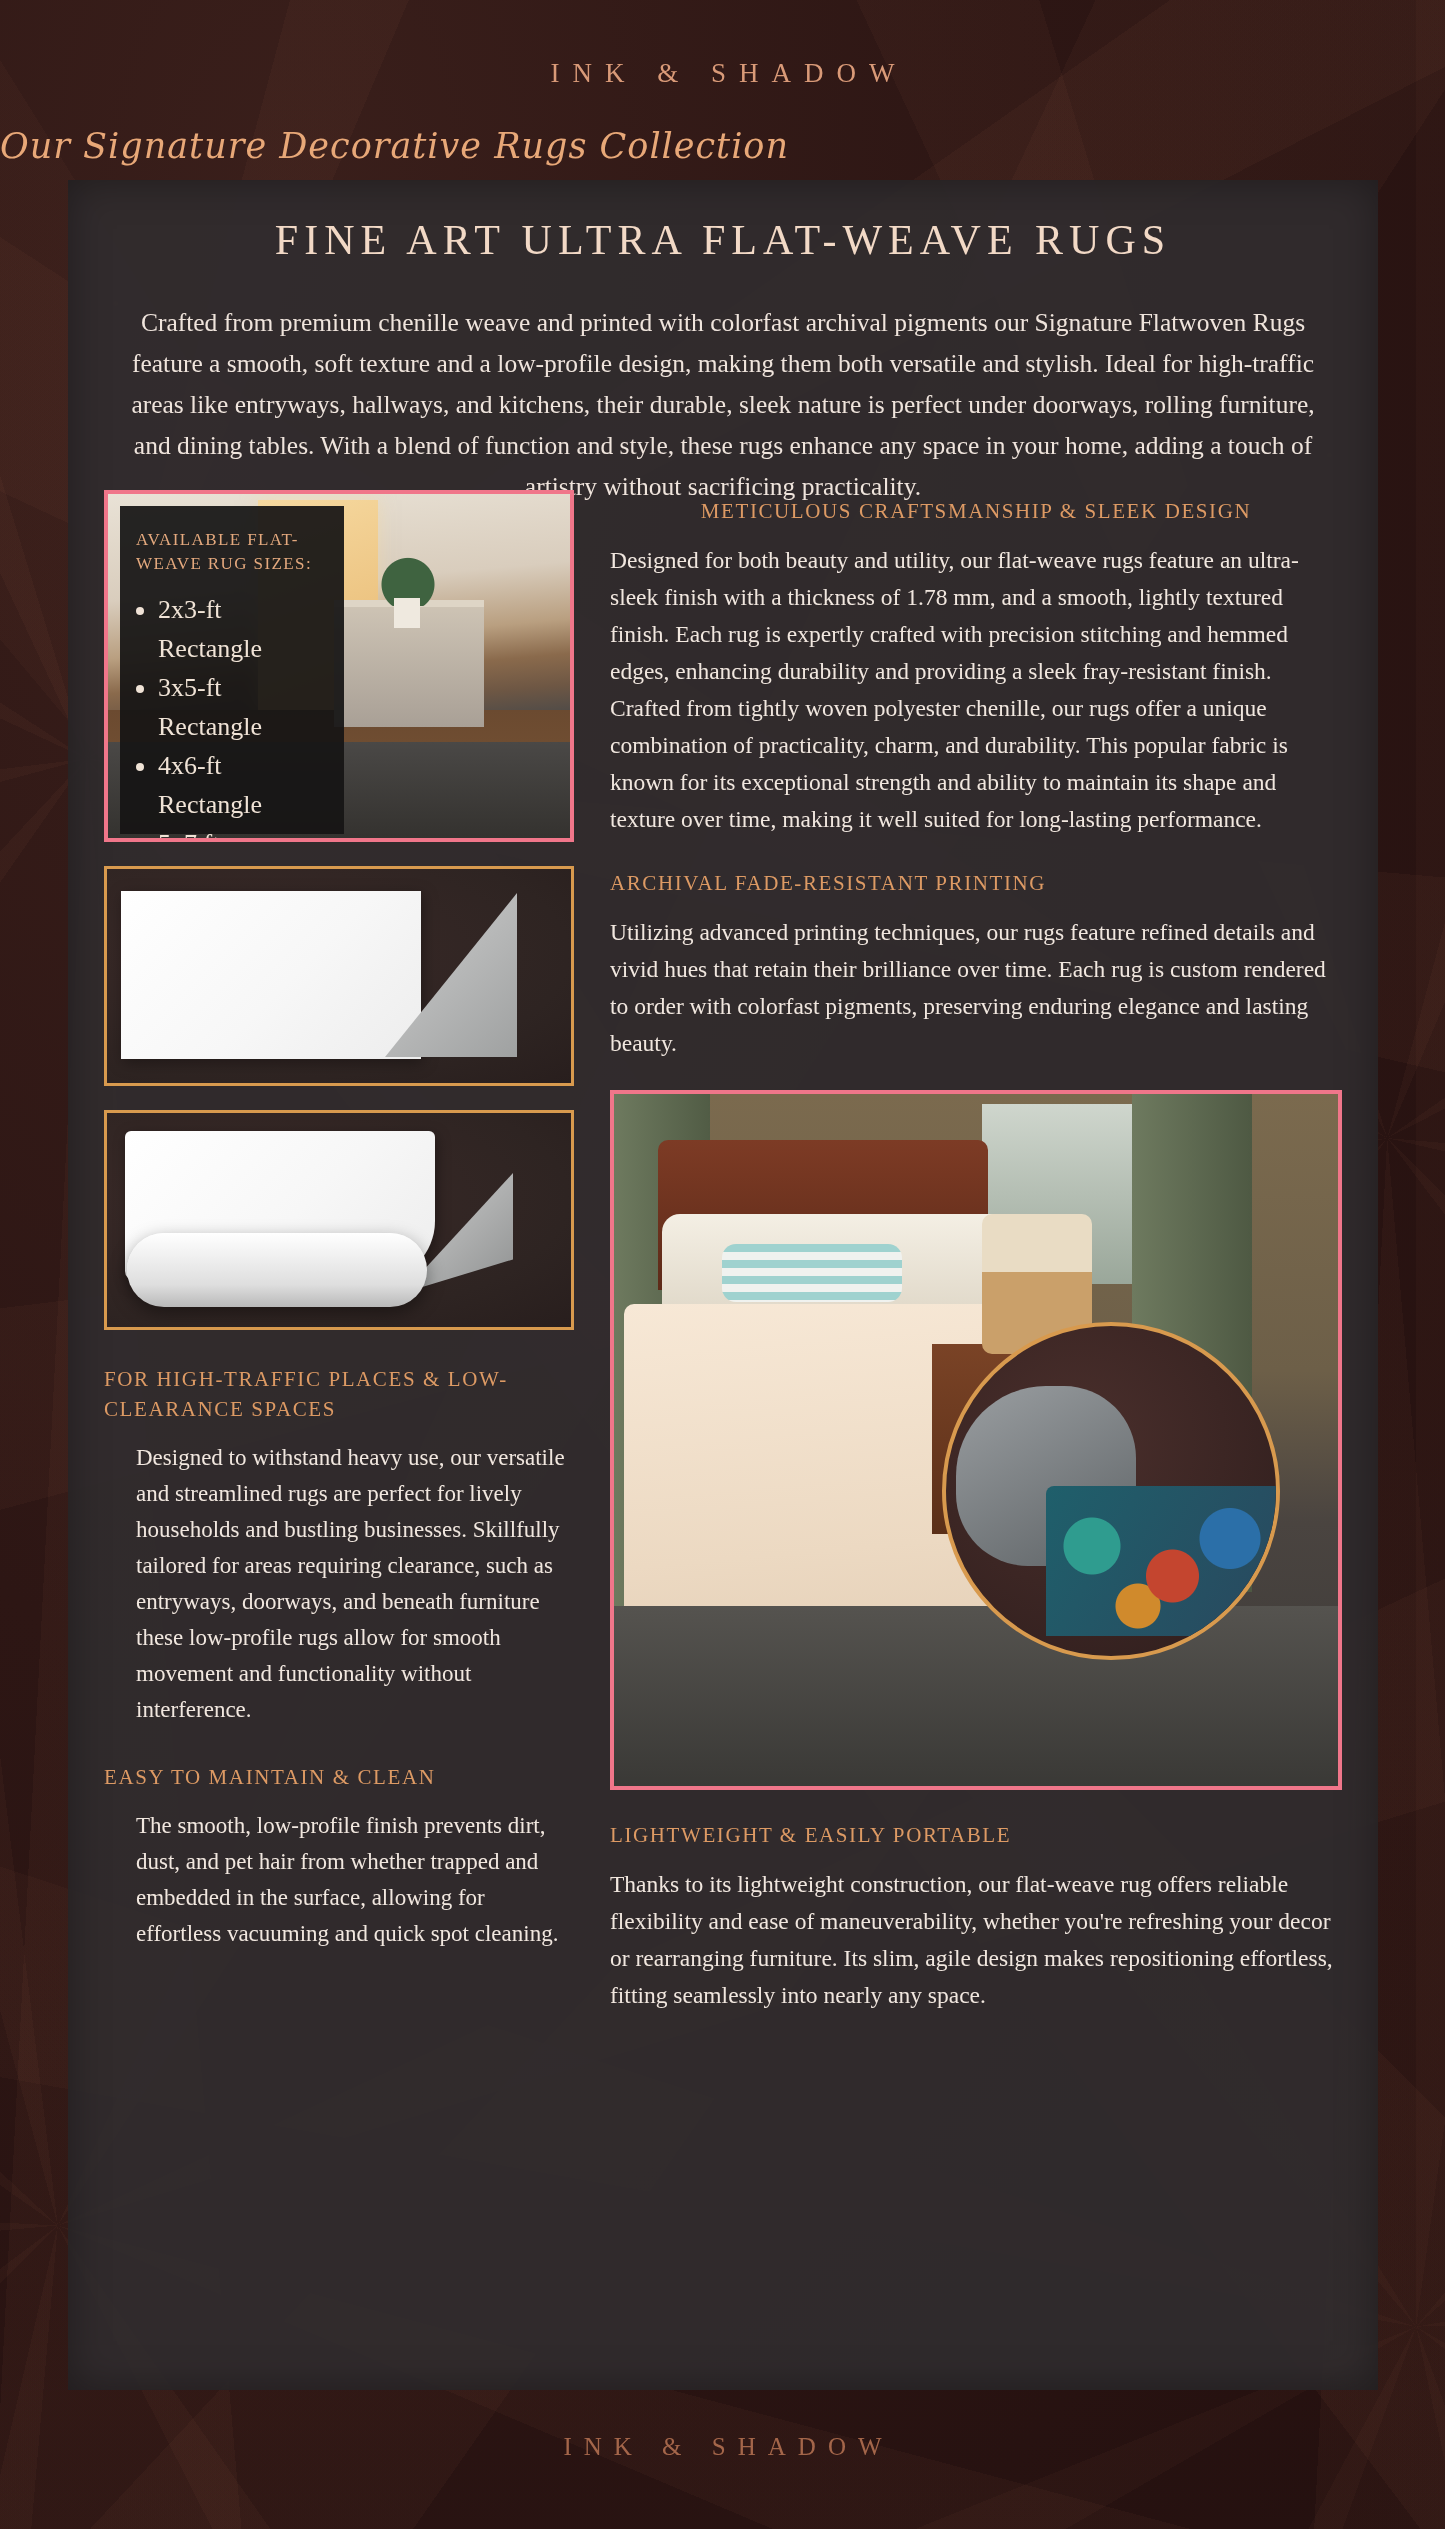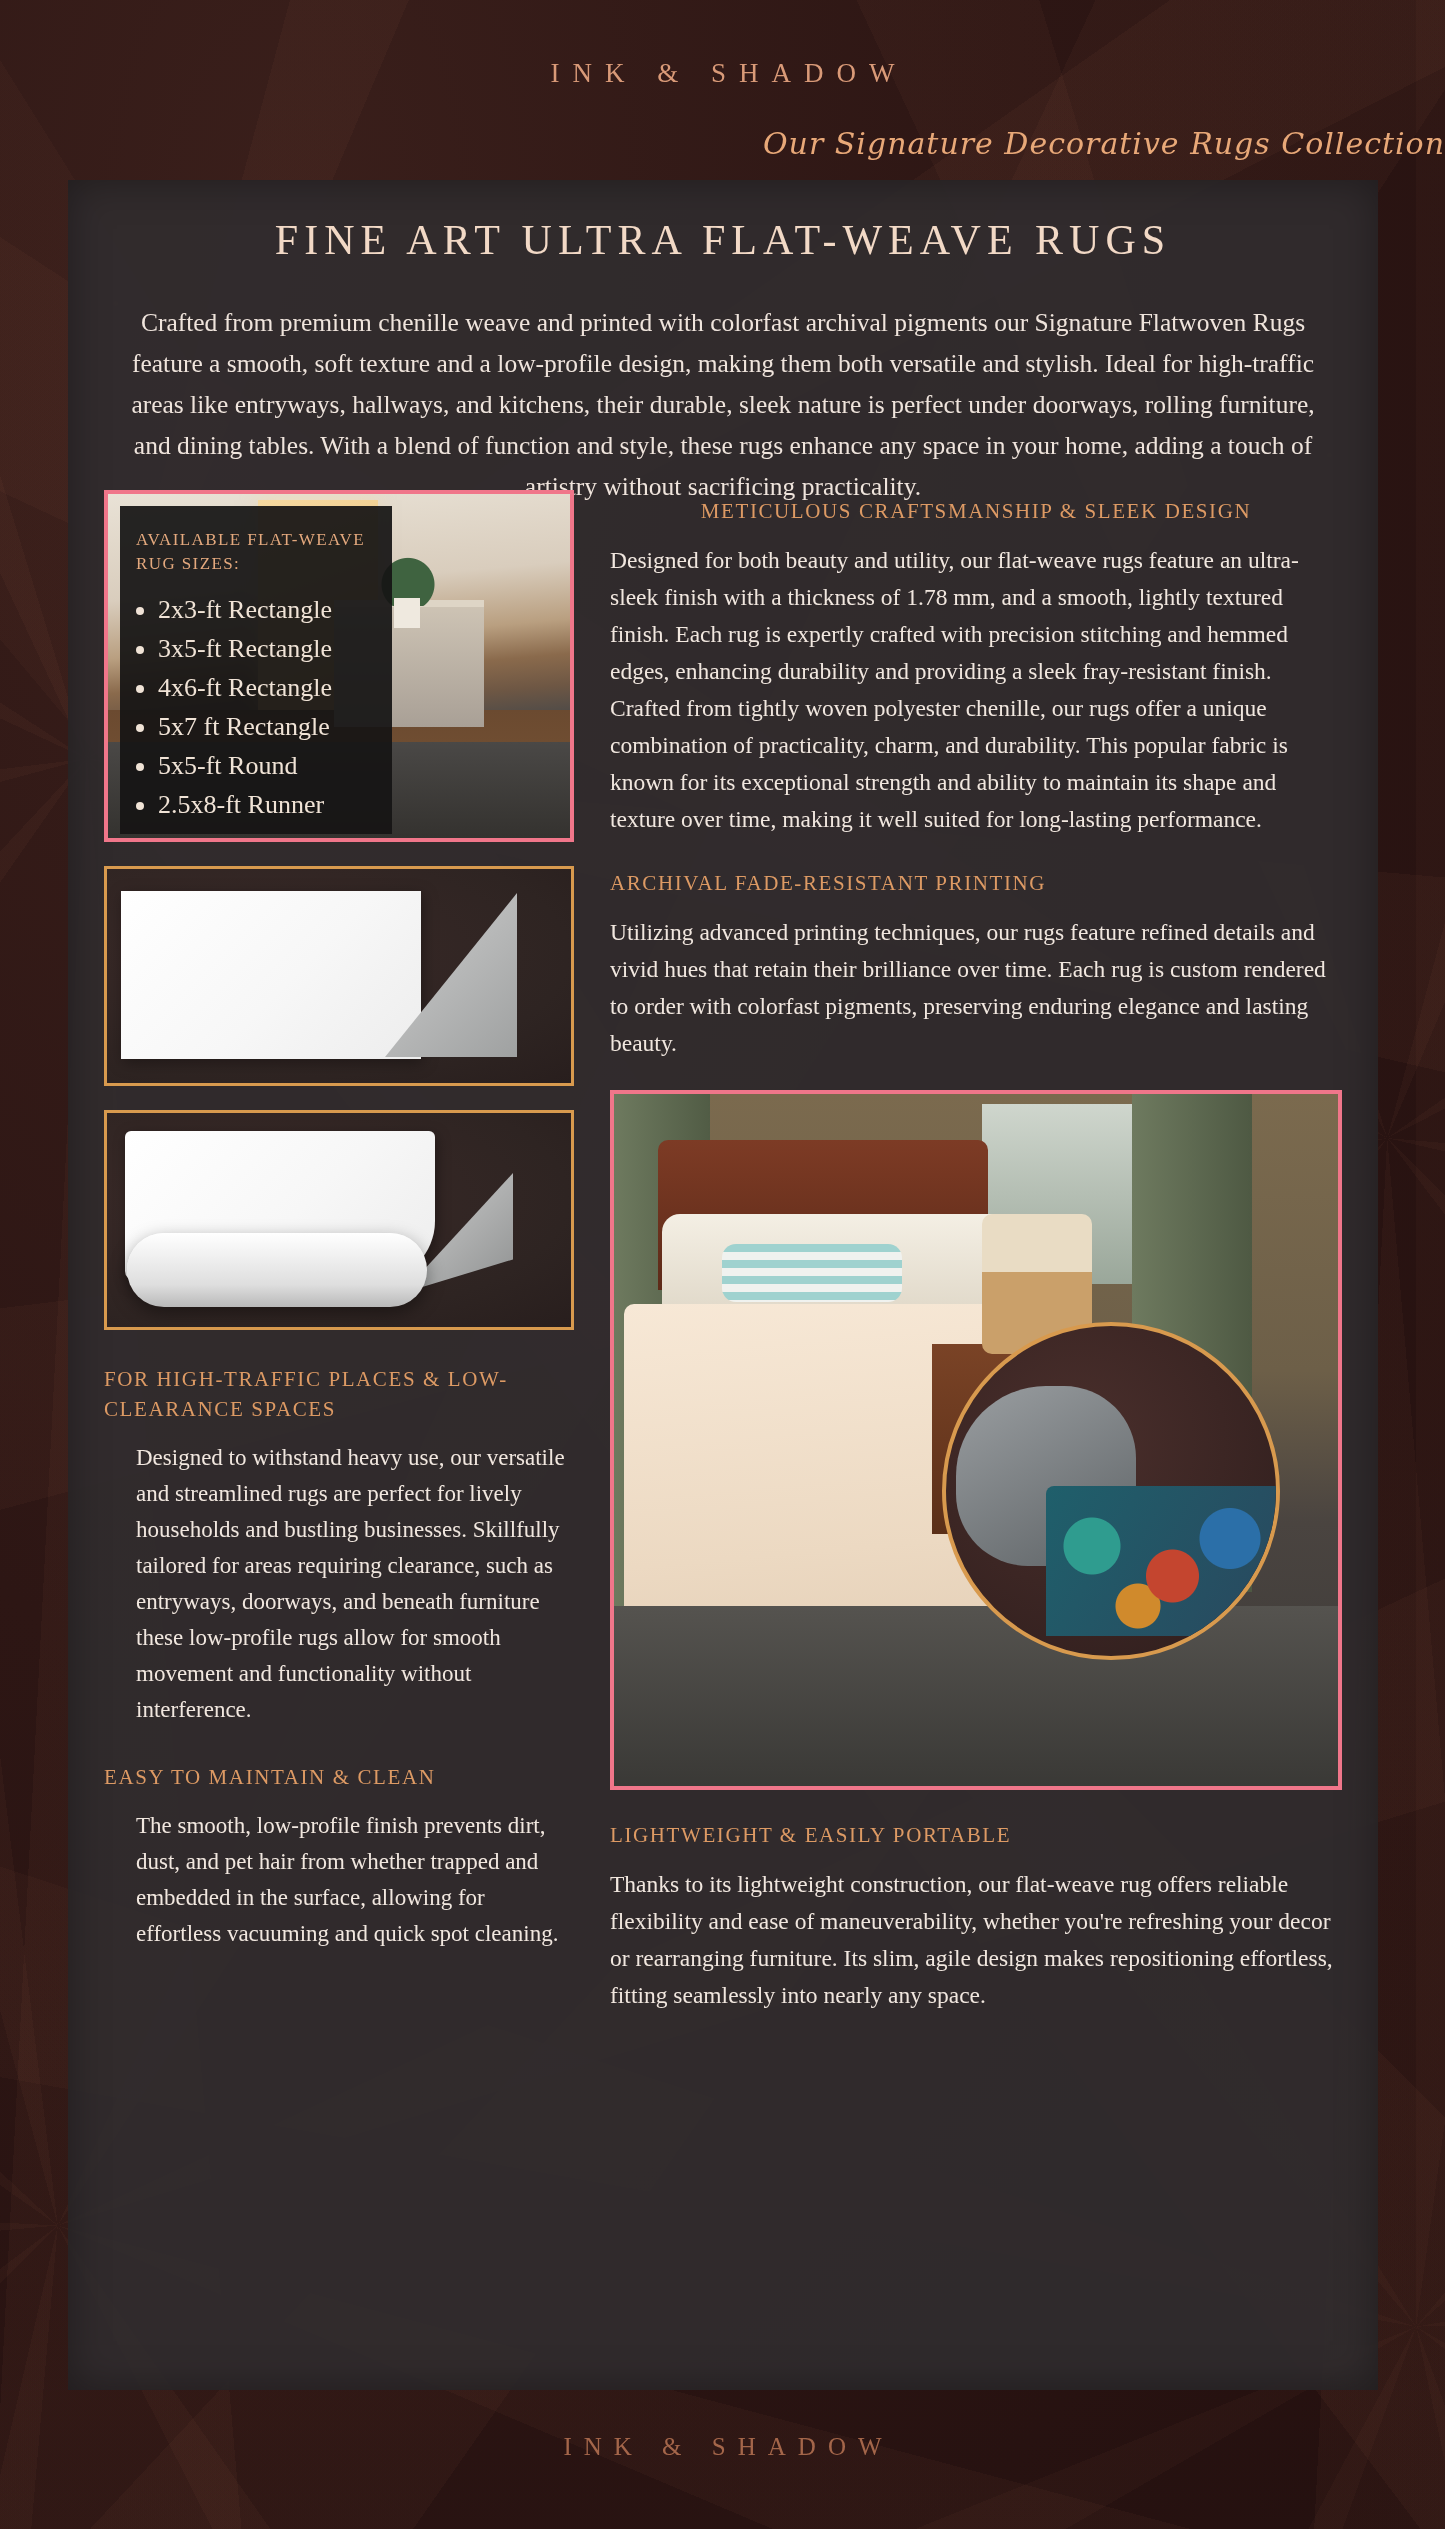--- a/index.html
+++ b/index.html
@@ -47,25 +47,25 @@
     color: #d99a78;
     font-family: "Liberation Serif", serif;
     font-size: 27px;
     letter-spacing: 13px;
     font-weight: 400;
     text-indent: 13px;
   }
   .tagline {
     position: absolute;
     top: 126px; left: 0; right: 0;
-    text-align: right;
+    text-align: left;
     color: #e8a878;
     font-family: "DejaVu Serif", serif;
     font-style: italic;
-    font-size: 30px;
+    font-size: 35px;
     letter-spacing: 1px;
   }
 
   
   .card {
     position: absolute;
     left: 68px;
     top: 180px;
     width: 1310px;
     height: 2210px;
@@ -142,21 +142,21 @@
     position: absolute; left: 0; bottom: 0; width: 100%; height: 128px;
     background: linear-gradient(180deg, #6b4a30, #7b5635);
   }
   .sizes-photo .rug {
     position: absolute; left: 0; bottom: 0; width: 100%; height: 96px;
     background: linear-gradient(180deg, #4a4846, #34322f);
   }
   .sizes-overlay {
     position: absolute;
     left: 12px; top: 12px;
-    width: 272px; height: 328px;
+    width: 224px; height: 328px;
     background: rgba(22,20,20,0.93);
     box-sizing: border-box;
     padding: 22px 16px 0 16px;
     color: #f0e3d6;
   }
   .sizes-overlay h4 {
     margin: 0 0 14px 0;
     color: #e4a97e;
     font-size: 17px;
     letter-spacing: 1.4px;

